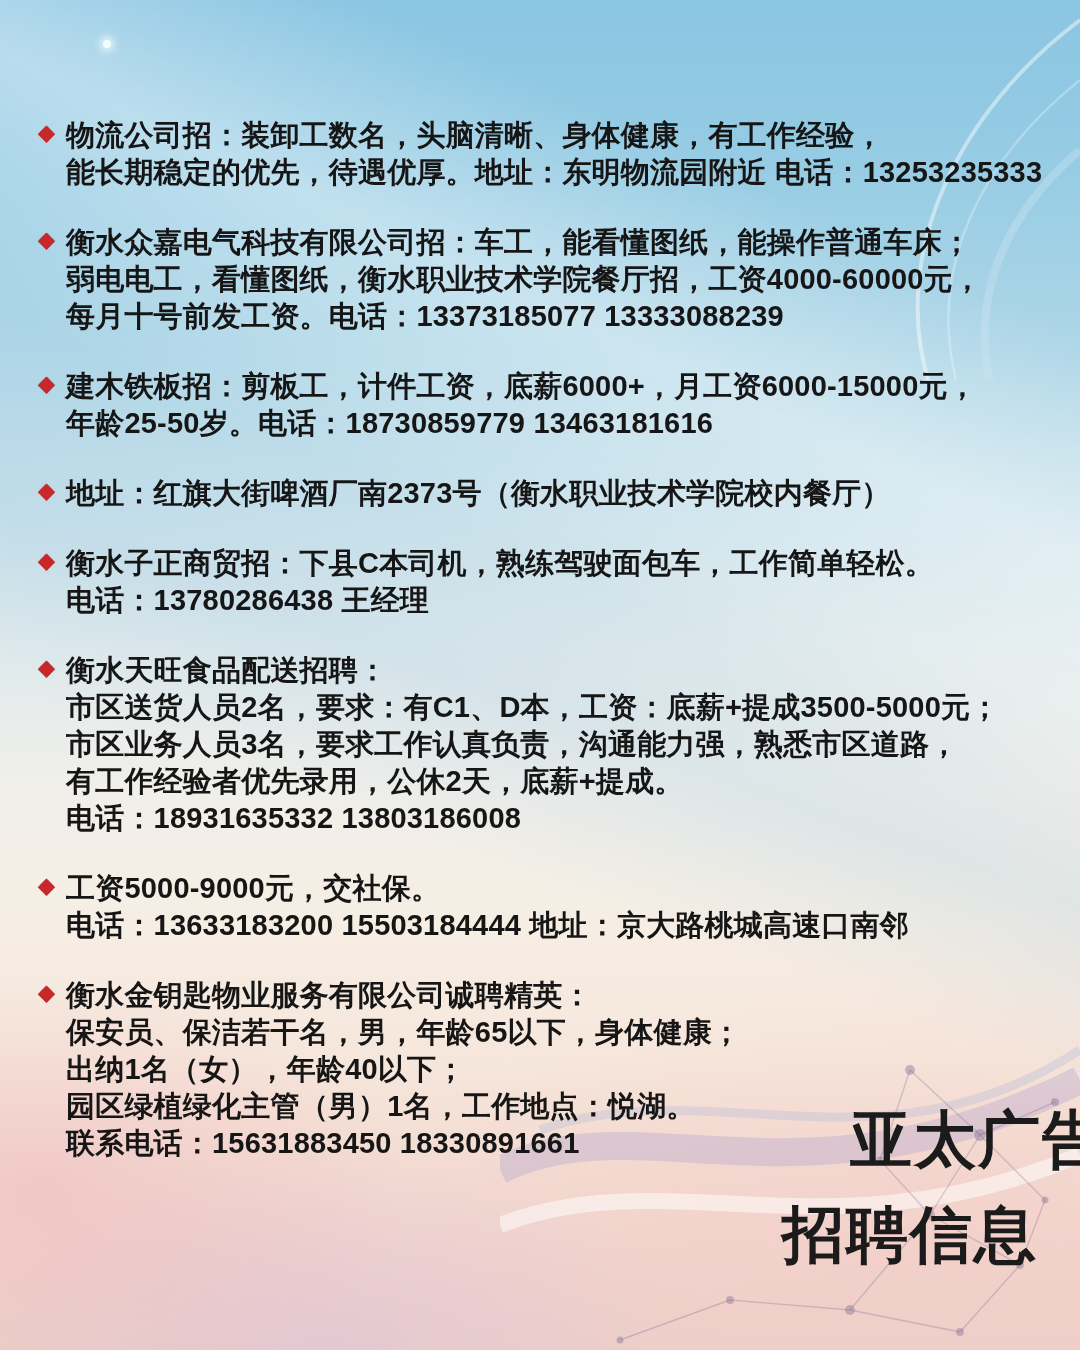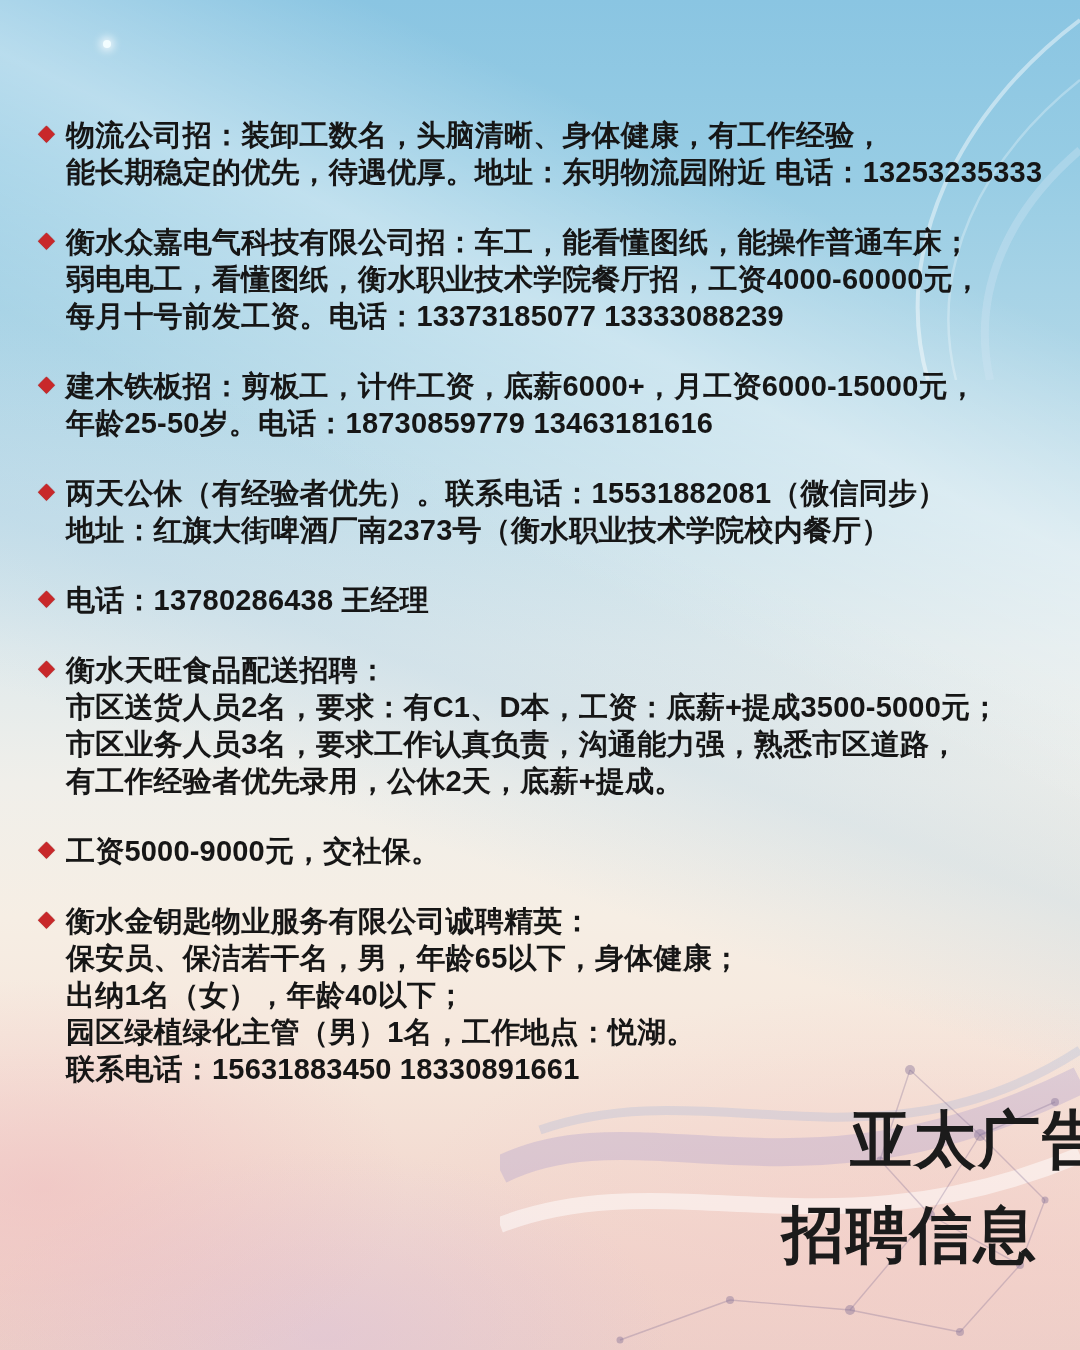--- a/index.html
+++ b/index.html
@@ -135,40 +135,42 @@
     </section>
 
     <section class="ad">
       <span class="bullet">◆</span>
       <div>建木铁板招：剪板工，计件工资，底薪6000+，月工资6000-15000元，</div>
       <div>年龄25-50岁。电话：18730859779  13463181616</div>
     </section>
 
     <section class="ad">
       <span class="bullet">◆</span>
-      <div>两天公休（有经验者优先）。联系电话：15531882081（微信同步）</div>
       <div>地址：红旗大街啤酒厂南2373号（衡水职业技术学院校内餐厅）</div>
     </section>
 
     <section class="ad">
       <span class="bullet">◆</span>
+      <div>衡水子正商贸招：下县C本司机，熟练驾驶面包车，工作简单轻松。</div>
       <div>电话：13780286438 王经理</div>
     </section>
 
     <section class="ad">
       <span class="bullet">◆</span>
       <div>衡水天旺食品配送招聘：</div>
       <div>市区送货人员2名，要求：有C1、D本，工资：底薪+提成3500-5000元；</div>
       <div>市区业务人员3名，要求工作认真负责，沟通能力强，熟悉市区道路，</div>
       <div>有工作经验者优先录用，公休2天，底薪+提成。</div>
+      <div>电话：18931635332  13803186008</div>
     </section>
 
     <section class="ad">
       <span class="bullet">◆</span>
       <div>工资5000-9000元，交社保。</div>
+      <div>电话：13633183200  15503184444  地址：京大路桃城高速口南邻</div>
     </section>
 
     <section class="ad">
       <span class="bullet">◆</span>
       <div>衡水金钥匙物业服务有限公司诚聘精英：</div>
       <div>保安员、保洁若干名，男，年龄65以下，身体健康；</div>
       <div>出纳1名（女），年龄40以下；</div>
       <div>园区绿植绿化主管（男）1名，工作地点：悦湖。</div>
       <div>联系电话：15631883450 18330891661</div>
     </section>

